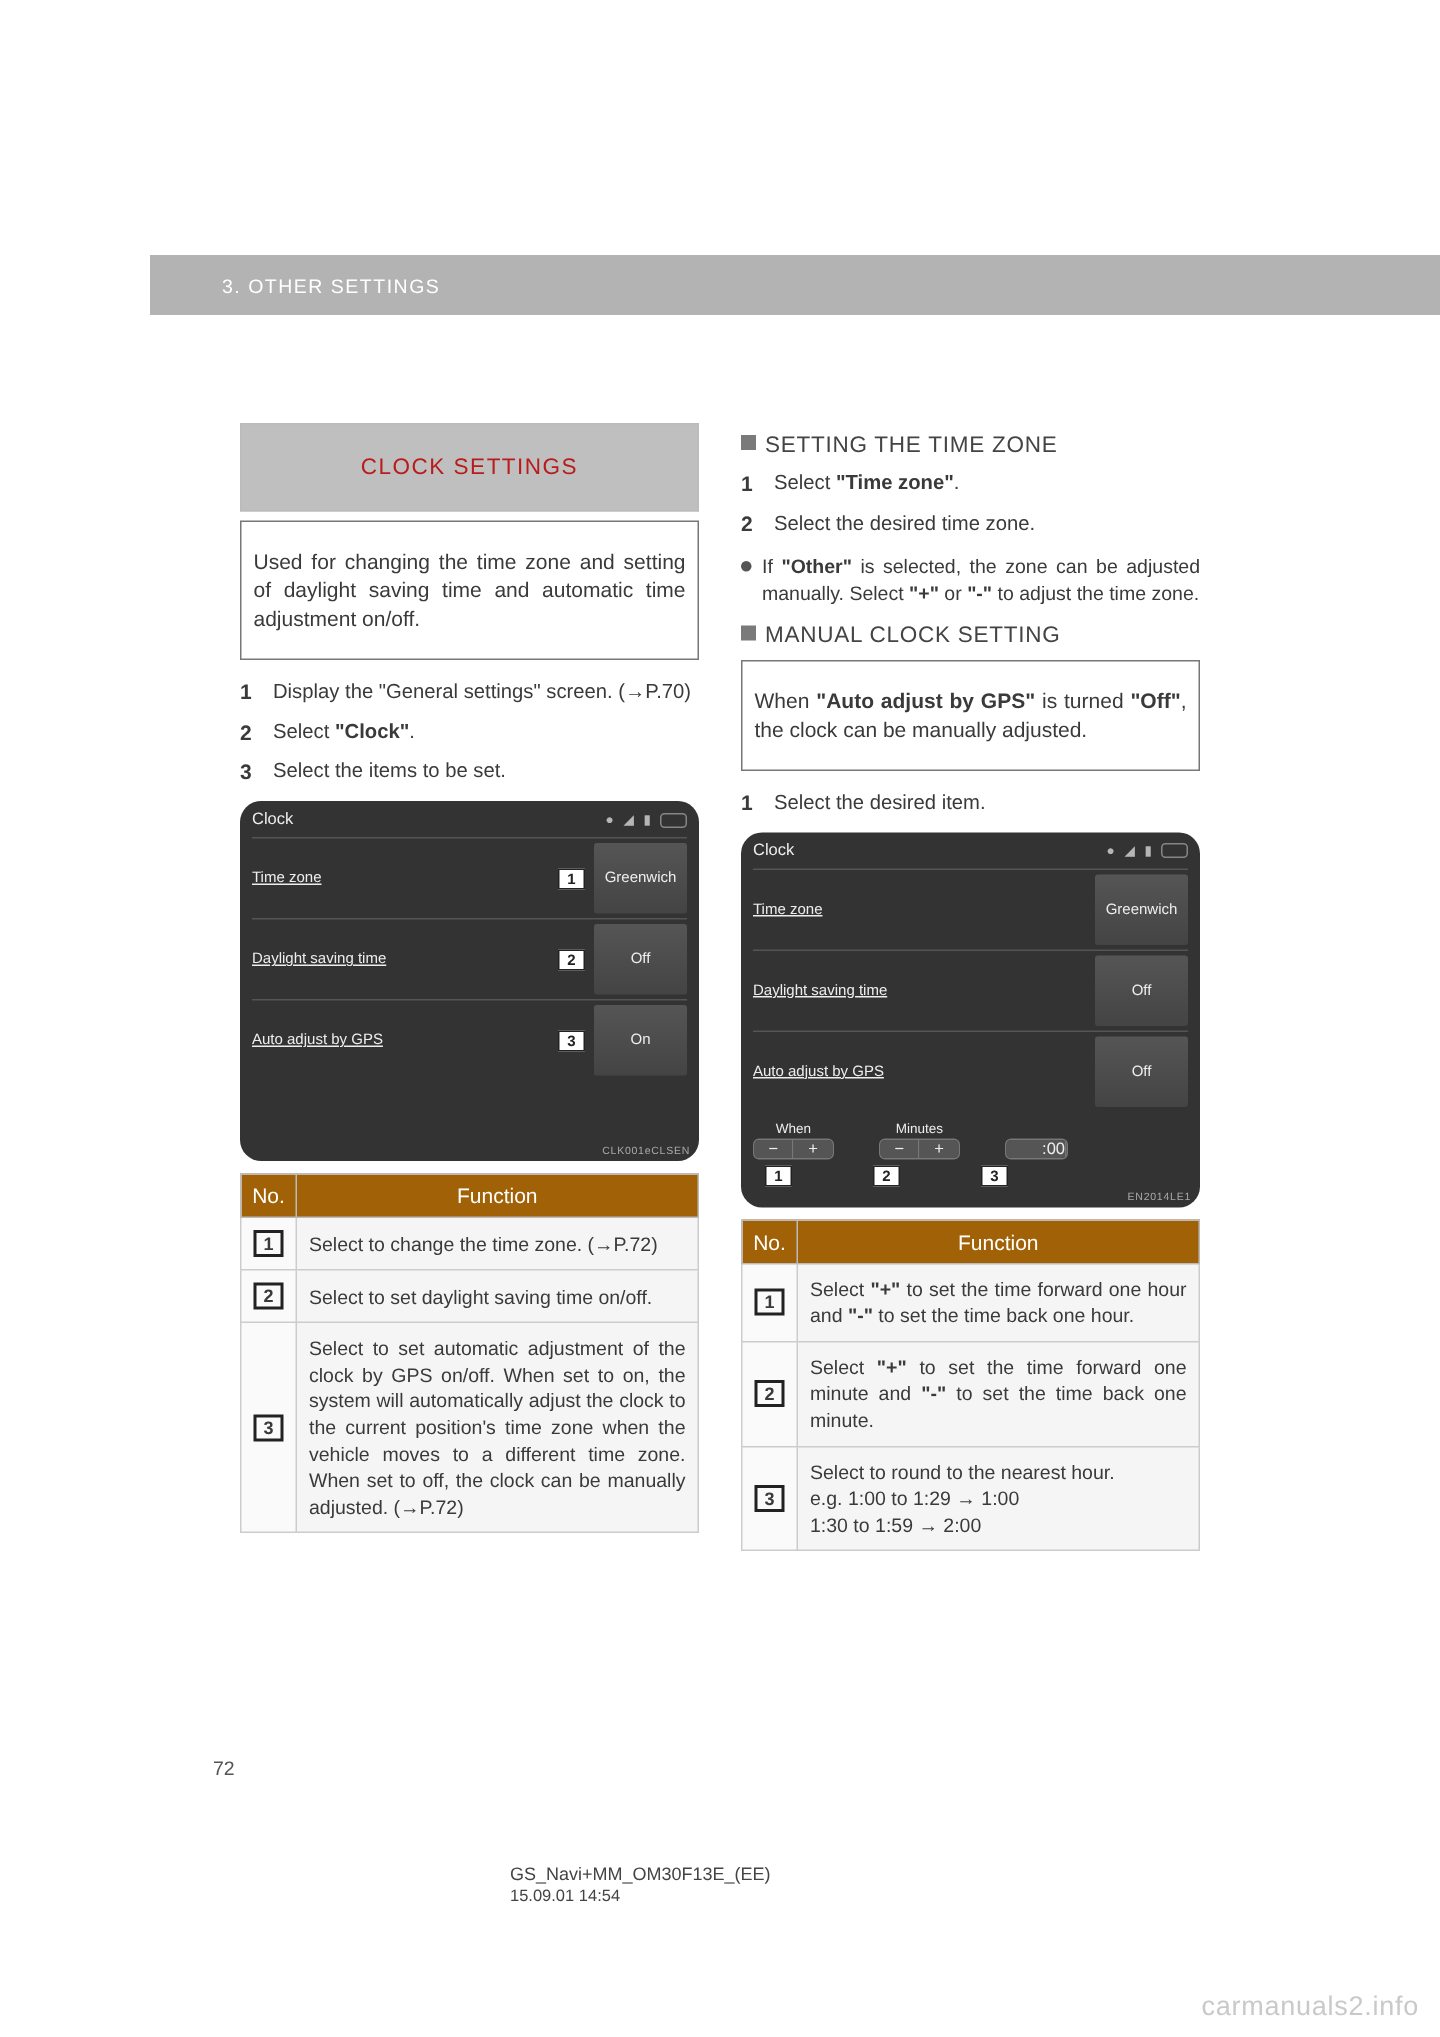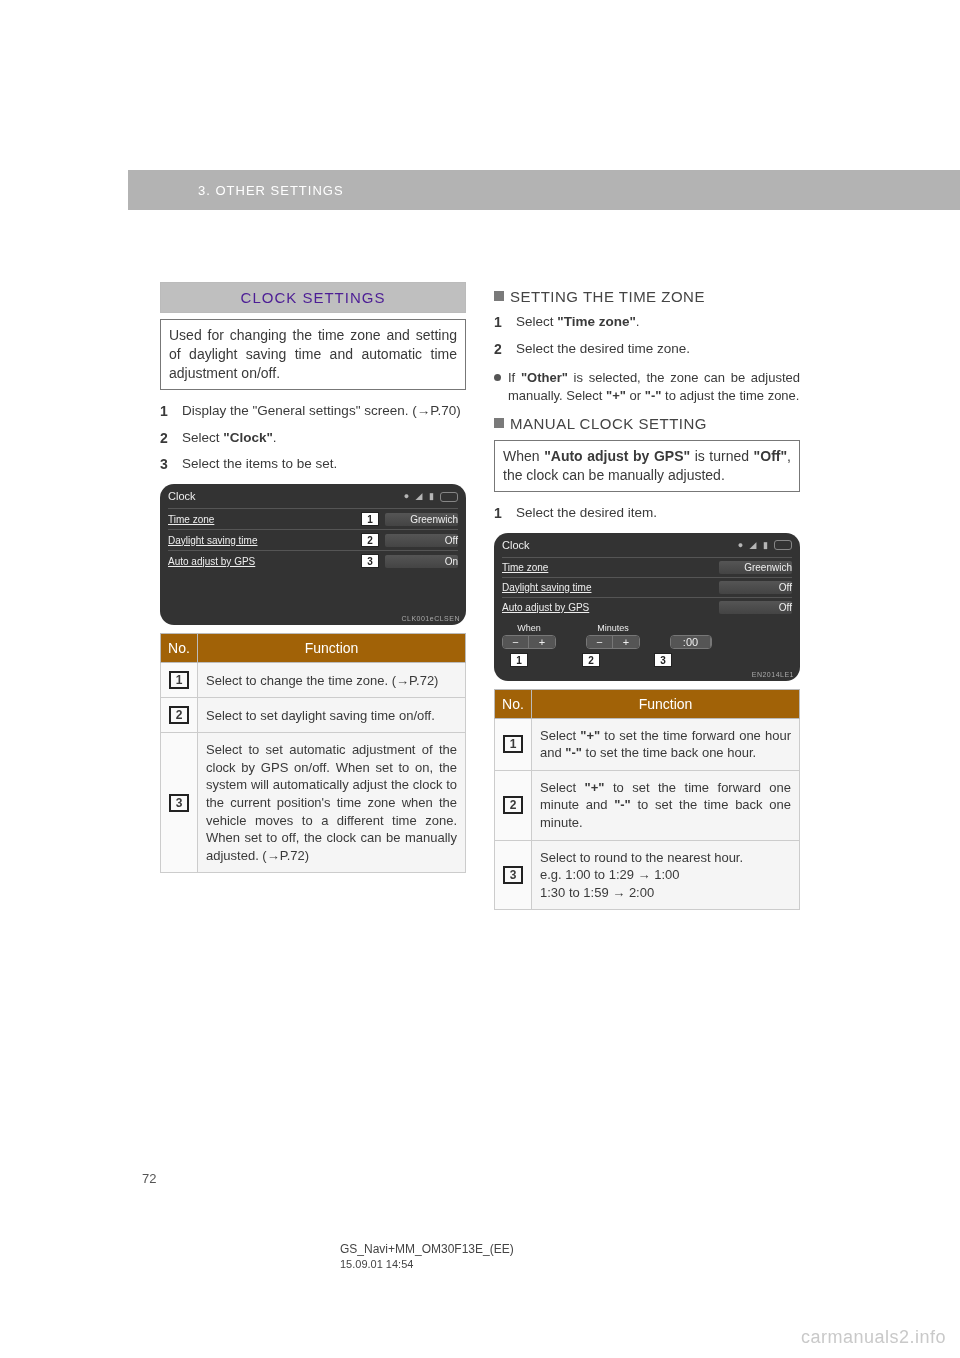--- a/index.html
+++ b/index.html
@@ -22,48 +22,47 @@
     top: 170px;
     left: 100px;
     right: 0;
     height: 40px;
     background: #b3b3b3;
     color: #fff;
     font-size: 13px;
     letter-spacing: 1px;
     display: flex;
     align-items: center;
-    padding-left: 70px;
-    margin-left: 28px;
+    padding-left: 48px;
   }
   .content {
     position: absolute;
     top: 282px;
     left: 160px;
     width: 640px;
     display: flex;
     gap: 28px;
   }
   .col {
     flex: 1 1 0;
     min-width: 0;
   }
   .section-title-box {
     background: #bfbfbf;
-    color: #4c1d95;
+    color: #b91c1c;
     text-align: center;
     font-size: 15px;
     letter-spacing: 1px;
-    padding: 6px 4px;
+    padding: 20px 4px;
     border: 1px solid #bbb;
     margin-bottom: 6px;
   }
   .intro-box {
     border: 1px solid #777;
-    padding: 6px 8px;
+    padding: 17px 8px;
     font-size: 14px;
     line-height: 1.35;
     text-align: justify;
     margin-bottom: 12px;
   }
   .sub-heading {
     font-size: 15px;
     letter-spacing: 0.5px;
     margin: 6px 0 8px 0;
     color: #444;
@@ -168,26 +167,26 @@
     border: 1px solid #222;
     background: #fff;
     color: #222;
     font-weight: 700;
     font-size: 10px;
     text-align: center;
     line-height: 13px;
     margin: 0 6px;
   }
   .ss-val {
-    width: 73px;
-    text-align: right;
+    width: 62px;
+    text-align: center;
     font-size: 10px;
     background: linear-gradient(#555,#444);
     border-radius: 2px;
-    padding: 1px 0;
+    padding: 18px 0;
   }
   .ss-pad {
     height: 40px;
   }
   .ss-code {
     position: absolute;
     right: 6px;
     bottom: 3px;
     font-size: 7px;
     color: #aaa;
@@ -431,21 +430,21 @@
           <div class="ss-adjust-group">
             <div>Minutes</div>
             <div class="ss-pm">
                 <span>−</span>
                 <span>+</span>
               </div>
           </div>
           <div class="ss-adjust-group">
             <div>&nbsp;</div>
             <div class="ss-pm">
-                <span style="width:40px;">:00</span>
+                <span style="width:40px;text-align:right;">:00</span>
               </div>
           </div>
         </div>
         <div class="ss-bottom-callouts">
           <span class="ss-call">1</span>
           <span class="ss-call">2</span>
           <span class="ss-call">3</span>
         </div>
         <div class="ss-code">EN2014LE1</div>
       </div>

